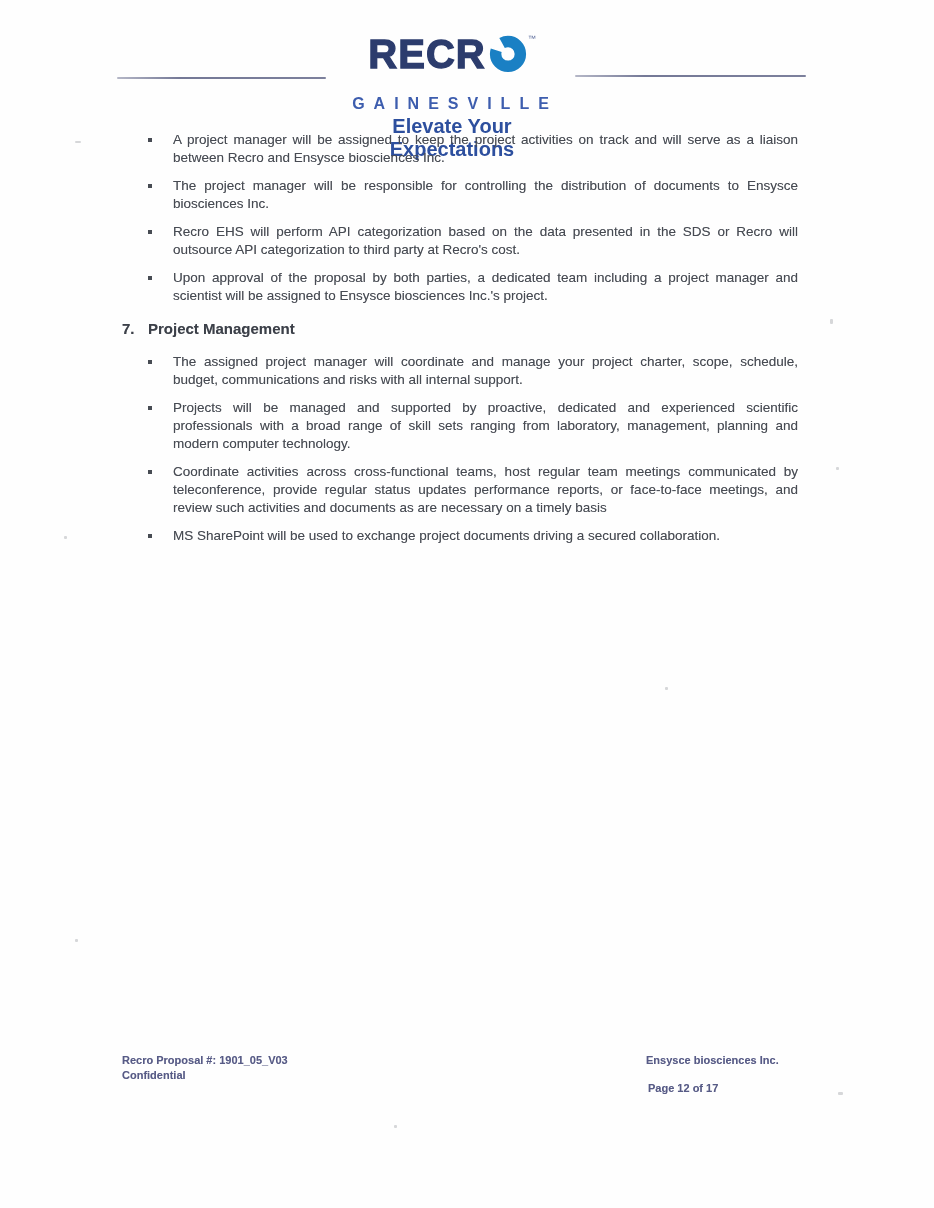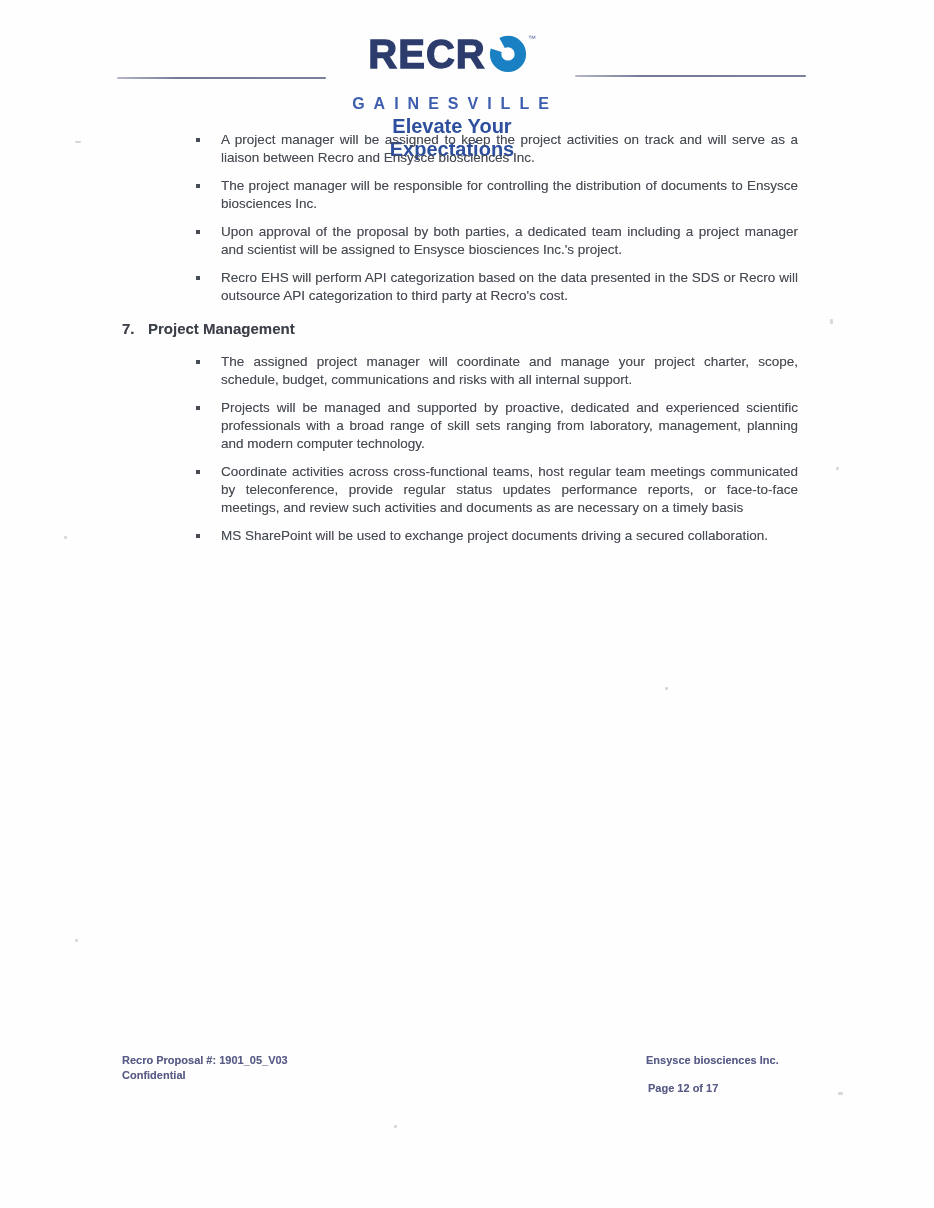--- a/index.html
+++ b/index.html
@@ -28,21 +28,21 @@
   }
   .logo-tagline { margin-top:2px; font-size:20px; font-weight:bold; color:#2d4f9e; }
 
   
   .content {
     position:absolute; left:122px; top:131px; width:676px;
     color:#474b53; font-size:13.5px; line-height:18px;
     text-shadow:0 0 .5px rgba(71,75,83,.45);
   }
   ul.bullets { list-style:none; margin:0; padding:0 0 0 51px; }
-  ul.bullets li { position:relative; text-align:justify; margin-bottom:10px;margin-left:48px; }
+  ul.bullets li { position:relative; text-align:justify; margin-bottom:10px; }
   ul.bullets li::before {
     content:""; position:absolute; left:-25px; top:7px;
     width:4px; height:4px; background:#474b53;
   }
   .section-heading {
     display:flex; margin:14px 0 15px 0;
     font-size:15px; font-weight:bold; color:#3c4049; line-height:19px;
   }
   .section-heading .num { width:26px; flex:none; }
 
@@ -78,22 +78,22 @@
     </div>
     <div class="logo-location">GAINESVILLE</div>
     <div class="logo-tagline">Elevate Your Expectations</div>
   </div>
 
   <div class="content">
 
     <ul class="bullets">
       <li>A project manager will be assigned to keep the project activities on track and will serve as a liaison between Recro and Ensysce biosciences Inc.</li>
       <li>The project manager will be responsible for controlling the distribution of documents to Ensysce biosciences Inc.</li>
+      <li>Recro EHS will perform API categorization based on the data presented in the SDS or Recro will outsource API categorization to third party at Recro's cost.</li>
       <li>Upon approval of the proposal by both parties, a dedicated team including a project manager and scientist will be assigned to Ensysce biosciences Inc.'s project.</li>
-      <li>Recro EHS will perform API categorization based on the data presented in the SDS or Recro will outsource API categorization to third party at Recro's cost.</li>
     </ul>
 
     <div class="section-heading">
       <span class="num">7.</span>
       <span>Project Management</span>
     </div>
 
     <ul class="bullets">
       <li>The assigned project manager will coordinate and manage your project charter, scope, schedule, budget, communications and risks with all internal support.</li>
       <li>Projects will be managed and supported by proactive, dedicated and experienced scientific professionals with a broad range of skill sets ranging from laboratory, management, planning and modern computer technology.</li>

